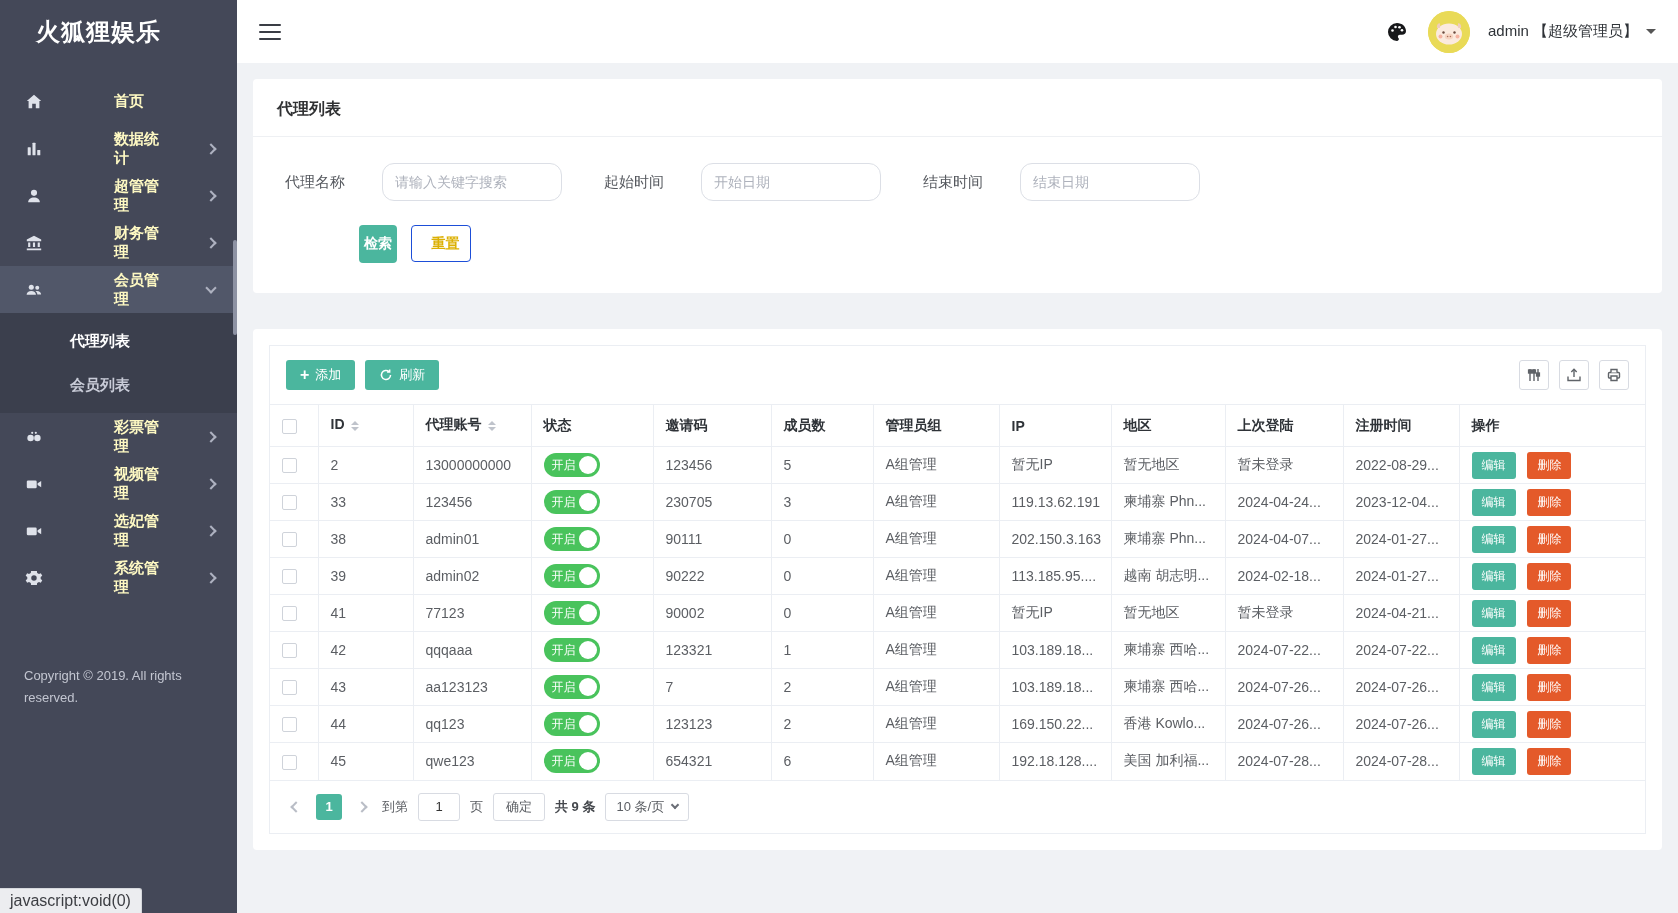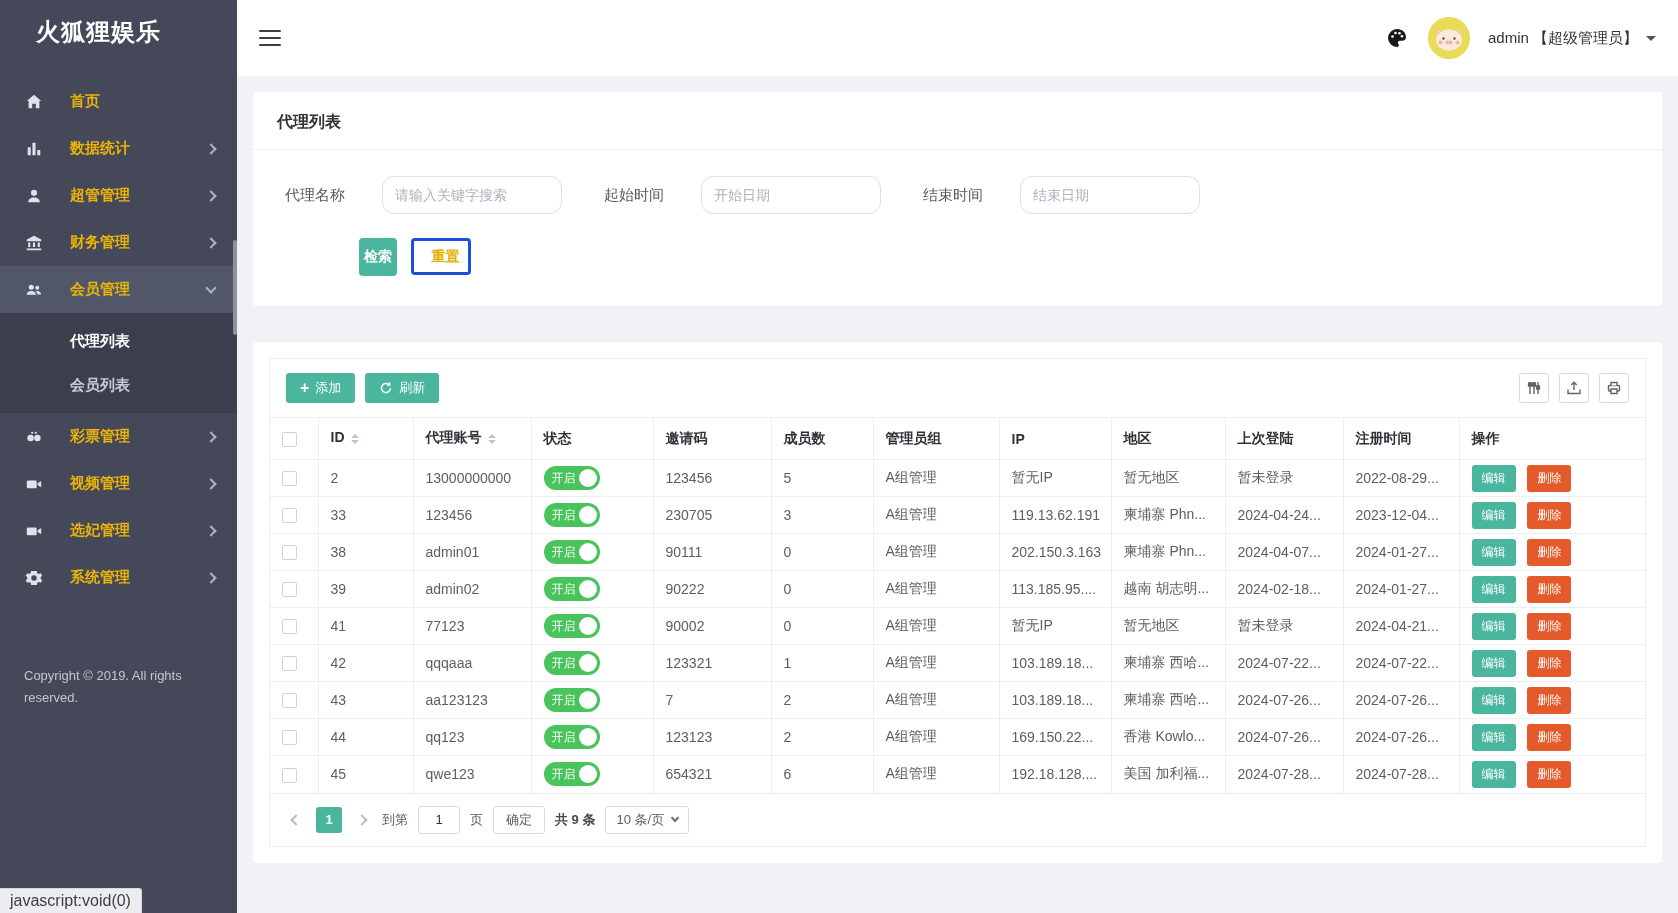--- a/index.html
+++ b/index.html
@@ -5,39 +5,39 @@
   * { margin:0; padding:0; box-sizing:border-box; }
   html,body { width:1678px; height:913px; overflow:hidden; }
   body { font-family:"Liberation Sans","DejaVu Sans",sans-serif; background:#f0f2f5; color:#333; }
 
   
   .sidebar { position:fixed; left:0; top:0; bottom:0; width:237px; background:#444858; z-index:5; }
   .logo { height:64px; display:flex; align-items:center; padding-left:36px; color:#ffffff;
           font-size:24px; font-weight:bold; letter-spacing:1px; }
   .menu { margin-top:14px; }
   .menu-item { height:47px; display:flex; align-items:center; padding:0 22px 0 24px;
-               color:#eab308; font-size:15px; cursor:pointer; }
+               color:#fef9c3; font-size:15px; cursor:pointer;gap:44px; }
   .menu-item .mi-icon { width:20px; height:20px; margin-right:26px; display:flex; align-items:center; justify-content:center; }
   .menu-item .mi-icon svg { width:18px; height:18px; fill:#dfe2ea; }
   .menu-item .mi-label { flex:1; font-weight:bold; }
   .chev { width:8px; height:8px; border-right:2px solid #aeb2c0; border-bottom:2px solid #aeb2c0; }
   .chev.right { transform:rotate(-45deg); }
   .chev.down  { transform:rotate(45deg); margin-top:-4px; }
   .menu-item.active { background:#515769; }
   .submenu { background:#3b3f4d; padding:6px 0; }
   .submenu-item { height:44px; display:flex; align-items:center; padding-left:70px;
                   color:#c9ccd8; font-size:15px; font-weight:bold; cursor:pointer; }
   .submenu-item.current { color:#ffffff; }
   .copyright { margin:64px 24px 0 24px; color:#c3c6d1; font-size:13px; line-height:22px; }
   .side-scroll-thumb { position:absolute; right:0; top:240px; width:4px; height:95px;
                        background:#8d92a3; border-radius:2px; }
 
   
   .main { margin-left:237px; }
-  .topbar { height:76px; background:#fff; display:flex; align-items:center; padding:0 22px 0 12px; }
+  .topbar { height:63px; background:#fff; display:flex; align-items:center; padding:0 22px 0 12px; }
   .burger { width:22px; height:16px; display:flex; flex-direction:column; justify-content:space-between; cursor:pointer; margin-left:10px; }
   .burger i { display:block; height:2px; background:#3a3d45; border-radius:1px; }
   .top-right { margin-left:auto; display:flex; align-items:center; gap:18px; }
   .palette-btn { width:26px; height:26px; cursor:pointer; display:flex; align-items:center; justify-content:center; }
   .avatar { width:42px; height:42px; border-radius:50%; background:#e9da57; overflow:hidden; cursor:pointer; display:flex; align-items:center; justify-content:center; }
   .user-name { font-size:15px; color:#2f3338; cursor:pointer; display:flex; align-items:center; gap:8px; }
   .caret-down { width:0; height:0; border:5px solid transparent; border-top-color:#555; margin-top:5px; }
 
   
   .content { padding:16px; }
@@ -47,21 +47,21 @@
   .filter-body { padding:26px 24px 30px; }
   .filter-row { display:flex; align-items:center; gap:34px; }
   .f-group { display:flex; align-items:center;gap:23px; }
   .f-label { width:68px; text-align:right; margin-right:14px; font-size:15px; color:#55585e; white-space:nowrap; }
   .f-input { width:180px; height:38px; border:1px solid #dcdfe6; border-radius:12px; padding:0 12px;
              font-size:14px; color:#333; font-family:inherit; }
   .f-input::placeholder { color:#aeb2bc; }
   .btn-row { margin:24px 0 0 82px; display:flex; gap:14px; }
   .btn { border:none; border-radius:4px; cursor:pointer; font-family:inherit; }
   .btn-search { width:38px; height:38px; background:#4bb69e; color:#fff; font-size:14px; font-weight:bold; }
-  .btn-reset  { width:60px; height:37px; background:#fff; border:3px solid #1d4ed8; color:#dcb003; font-size:14px; font-weight:bold;padding-left:9px; }
+  .btn-reset  { width:60px; height:37px; background:#fff; border:1px solid #1d4ed8; color:#dcb003; font-size:14px; font-weight:bold;padding-left:9px; }
 
   .gap { height:36px; }
 
   
   .table-card { padding:16px; }
   .table-wrap { border:1px solid #ebeef3; }
   .t-toolbar { display:flex; align-items:center; padding:14px 16px; }
   .btn-tool { height:30px; padding:0 14px; background:#4bb69e; color:#fff; font-size:13px;
               display:inline-flex; align-items:center; gap:6px; border-radius:3px; }
   .btn-tool + .btn-tool { margin-left:10px; }

